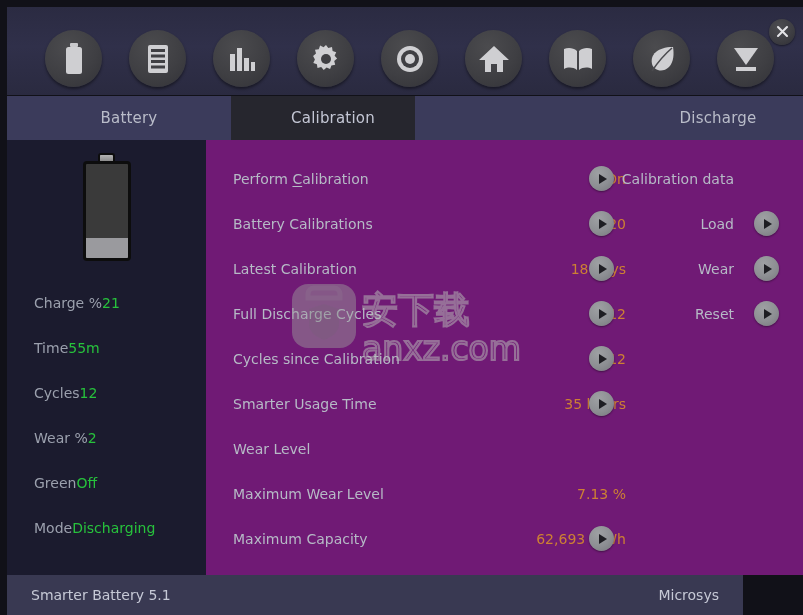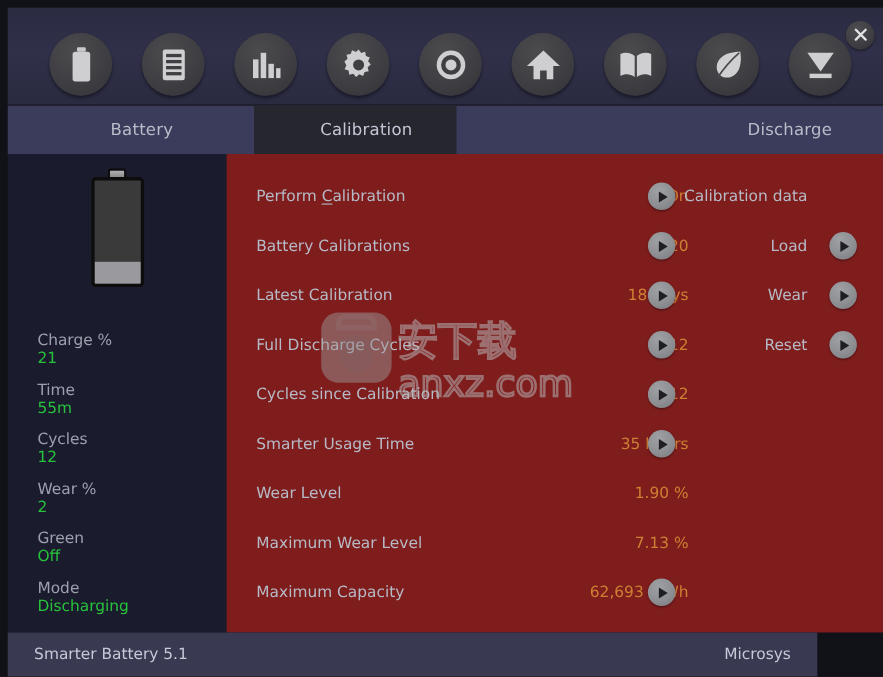--- a/index.html
+++ b/index.html
@@ -109,21 +109,21 @@
   }
   .sidebar {
     width: 199px;
     height: 100%;
     background: #1b1b2e;
     position: relative;
   }
   .main {
     flex: 1 1 auto;
     height: 100%;
-    background: #7f1d1d;
+    background: #701a75;
     position: relative;
   }
 
   
   .battery-wrap {
     position: absolute;
     left: 0; top: 13px;
     width: 199px;
     display: flex;
     justify-content: center;
@@ -161,25 +161,24 @@
   
   .stats {
     position: absolute;
     left: 0;
     top: 155px;
     width: 199px;
   }
   .stat-row {
     display: flex;
     align-items: baseline;
-    justify-content: center;
+    justify-content: flex-start;
     padding: 0 22px 0 27px;
     height: 45px;
     font-size: 14px;
-    flex-direction: column;
   }
   .stat-label { color: #9ba0ad; }
   .stat-value { color: #27c23c; }
 
   
   .rows {
     position: absolute;
     left: 0;
     top: 16px;
     width: 100%;
@@ -500,21 +499,20 @@
           <span class="r-value">35 hours</span>
           <span class="r-play">
               <span class="play">
                 <i></i>
               </span>
             </span>
         </div>
 
         <div class="row">
           <span class="r-label">Wear Level</span>
-          <span class="r-value">1.90 %</span>
         </div>
 
         <div class="row">
           <span class="r-label">Maximum Wear Level</span>
           <span class="r-value">7.13 %</span>
         </div>
 
         <div class="row">
           <span class="r-label">Maximum Capacity</span>
           <span class="r-value">62,693 mWh</span>

